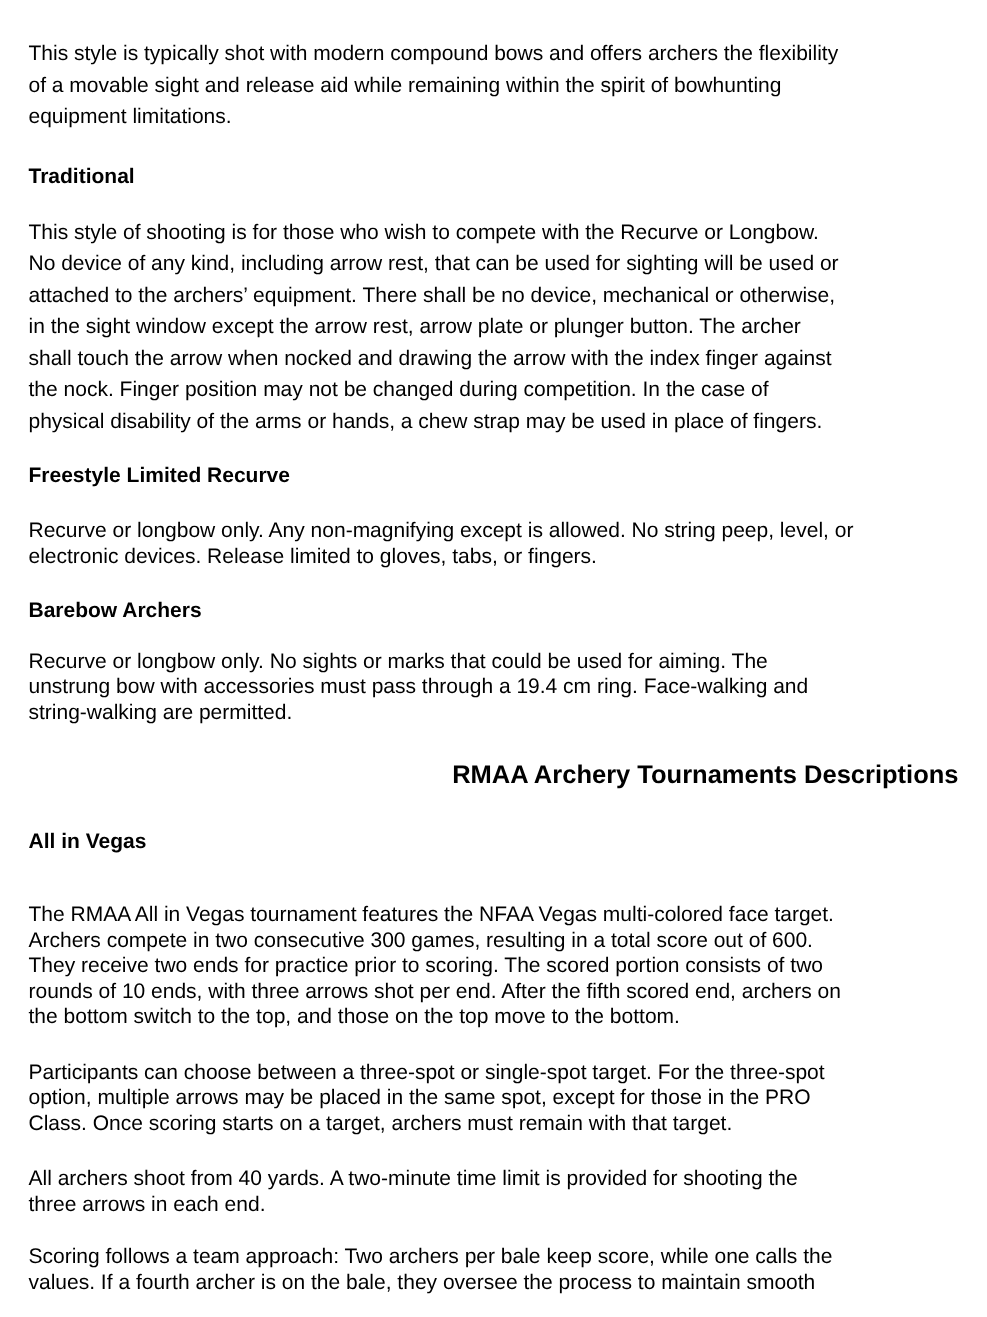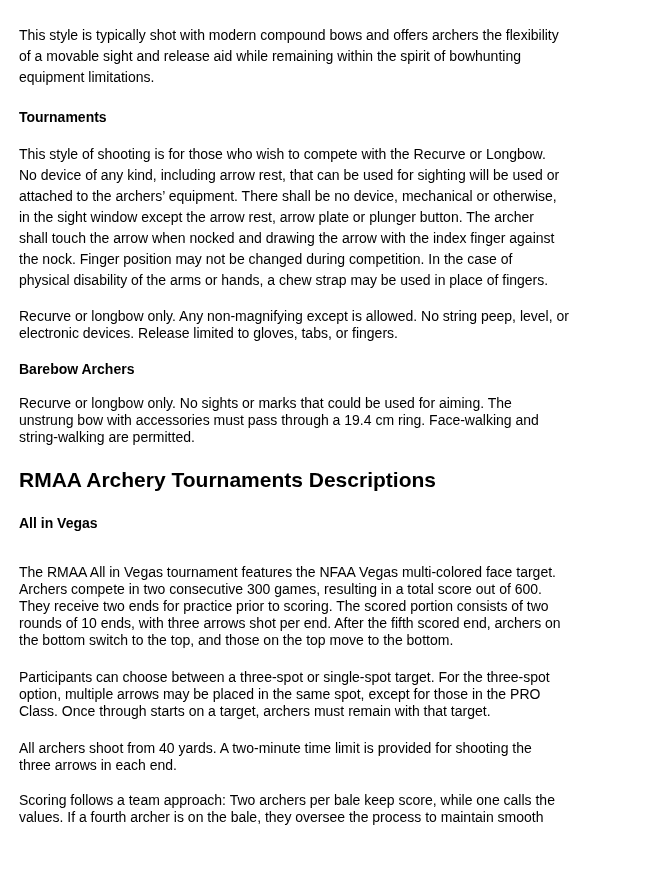--- a/index.html
+++ b/index.html
@@ -25,53 +25,54 @@
   .lh21 { line-height: 21px; }
   .h {
     margin: 0;
     font-size: 14px;
     font-weight: bold;
     line-height: 17px;
   }
   .title {
     margin: 0;
     width: 620px;
-    font-size: 21px;
+    font-size: 17px;
     font-weight: bold;
     line-height: 22px;
-    text-align: left;
+    text-align: right;
   }
   .mb16 { margin-bottom: 32px; }
   .mb17 { margin-bottom: 17px; }
   .mb18 { margin-bottom: 18px; }
   .mb19 { margin-bottom: 19px; }
   .mb20 { margin-bottom: 20px; }
   .mb21 { margin-bottom: 21px; }
   .mb23 { margin-bottom: 23px; }
   .mb24 { margin-bottom: 24px; }
 </style>
 </head>
 <body>
 
 <div class="doc">
 
   <p class="para lh21 mb21">This style is typically shot with modern compound bows and offers archers the flexibility
 of a movable sight and release aid while remaining within the spirit of bowhunting
 equipment limitations.</p>
 
-  <h3 class="h mb18">Tournaments</h3>
+  <h3 class="h mb18">Traditional</h3>
 
   <p class="para lh21 mb17">This style of shooting is for those who wish to compete with the Recurve or Longbow.
 No device of any kind, including arrow rest, that can be used for sighting will be used or
 attached to the archers’ equipment. There shall be no device, mechanical or otherwise,
 in the sight window except the arrow rest, arrow plate or plunger button. The archer
 shall touch the arrow when nocked and drawing the arrow with the index finger against
 the nock. Finger position may not be changed during competition. In the case of
 physical disability of the arms or hands, a chew strap may be used in place of fingers.</p>
 
+  <h3 class="h mb20">Freestyle Limited Recurve</h3>
 
   <p class="para mb19">Recurve or longbow only. Any non-magnifying except is allowed. No string peep, level, or
 electronic devices. Release limited to gloves, tabs, or fingers.</p>
 
   <h3 class="h mb17">Barebow Archers</h3>
 
   <p class="para mb23">Recurve or longbow only. No sights or marks that could be used for aiming. The
 unstrung bow with accessories must pass through a 19.4 cm ring. Face-walking and
 string-walking are permitted.</p>
 
@@ -80,21 +81,21 @@
   <h3 class="h mb16">All in Vegas</h3>
 
   <p class="para mb20">The RMAA All in Vegas tournament features the NFAA Vegas multi-colored face target.
 Archers compete in two consecutive 300 games, resulting in a total score out of 600.
 They receive two ends for practice prior to scoring. The scored portion consists of two
 rounds of 10 ends, with three arrows shot per end. After the fifth scored end, archers on
 the bottom switch to the top, and those on the top move to the bottom.</p>
 
   <p class="para mb20">Participants can choose between a three-spot or single-spot target. For the three-spot
 option, multiple arrows may be placed in the same spot, except for those in the PRO
-Class. Once through starts on a target, archers must remain with that target.</p>
+Class. Once scoring starts on a target, archers must remain with that target.</p>
 
   <p class="para mb18">All archers shoot from 40 yards. A two-minute time limit is provided for shooting the
 three arrows in each end.</p>
 
   <p class="para">Scoring follows a team approach: Two archers per bale keep score, while one calls the
 values. If a fourth archer is on the bale, they oversee the process to maintain smooth</p>
 
 </div>
 
 </body></html>

